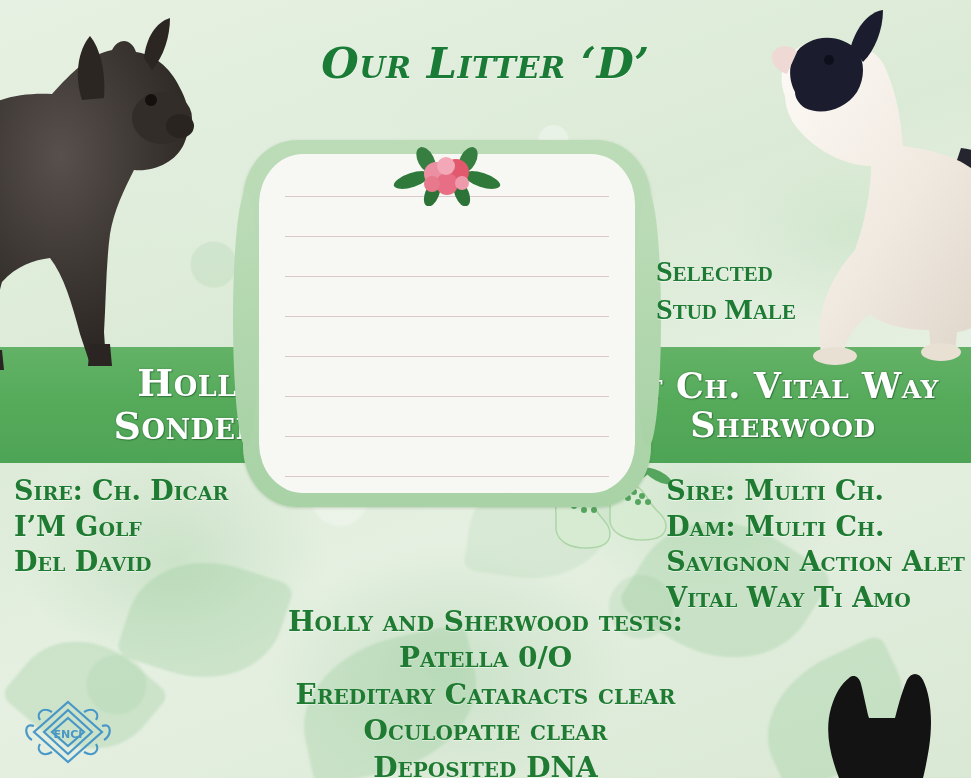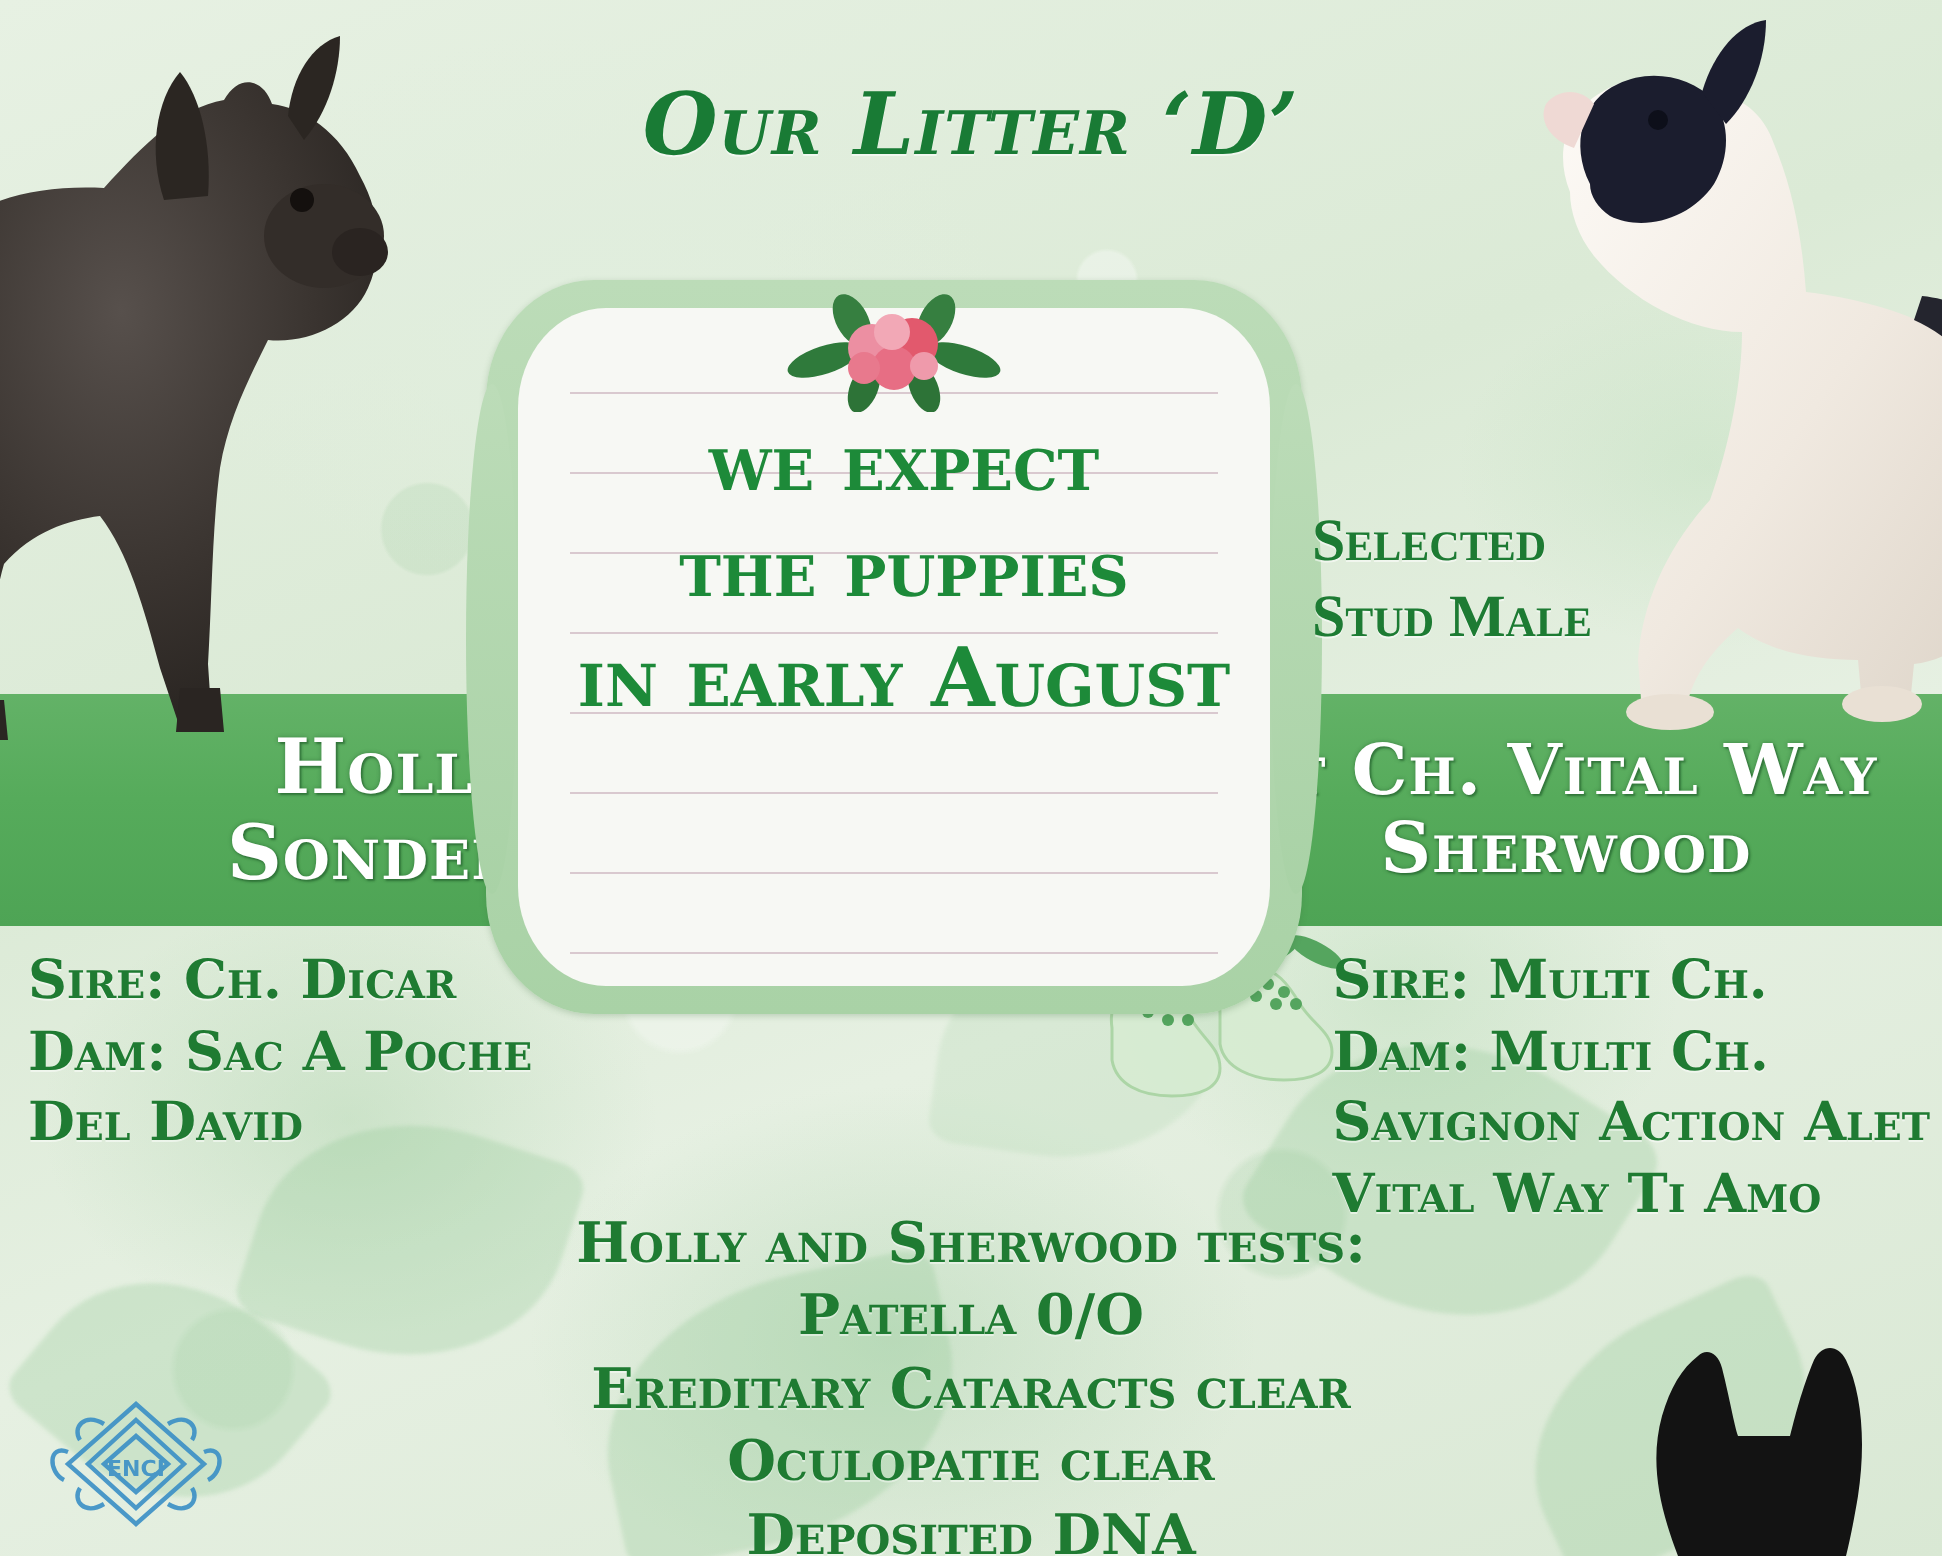--- a/index.html
+++ b/index.html
@@ -217,25 +217,20 @@
     <div id="card-frame"></div>
     <div id="card-inner">
       <div class="rule" style="top:42px;"></div>
       <div class="rule" style="top:82px;"></div>
       <div class="rule" style="top:122px;"></div>
       <div class="rule" style="top:162px;"></div>
       <div class="rule" style="top:202px;"></div>
       <div class="rule" style="top:242px;"></div>
       <div class="rule" style="top:282px;"></div>
       <div class="rule" style="top:322px;"></div>
-    </div>
-    <div id="card-text">
-      <div class="l1">we expect</div>
-      <div class="l2">the puppies</div>
-      <div class="l3">in early August</div>
     </div>
 
     <svg id="flowers" viewBox="0 0 110 60">
       <g>
         <ellipse cx="20" cy="34" rx="19" ry="7" fill="#2f7a3b" transform="rotate(-18 20 34)"></ellipse>
         <ellipse cx="90" cy="34" rx="19" ry="7" fill="#2f7a3b" transform="rotate(18 90 34)"></ellipse>
         <ellipse cx="34" cy="14" rx="8" ry="14" fill="#367f40" transform="rotate(-28 34 14)"></ellipse>
         <ellipse cx="76" cy="14" rx="8" ry="14" fill="#367f40" transform="rotate(28 76 14)"></ellipse>
         <ellipse cx="40" cy="48" rx="7" ry="13" fill="#2d7337" transform="rotate(22 40 48)"></ellipse>
         <ellipse cx="70" cy="48" rx="7" ry="13" fill="#2d7337" transform="rotate(-22 70 48)"></ellipse>
@@ -262,21 +257,21 @@
     </div>
   </div>
 
   <div id="stud-label">
     <div>Selected</div>
     <div>Stud Male</div>
   </div>
 
   <div id="ped-left" class="ped">
     <div>Sire: Ch. Dicar</div>
-    <div>Dam: Sac A Poche</div>
+    <div>I’M Golf</div>
     <div>Del David</div>
   </div>
 
   <div id="ped-right" class="ped">
     <div>Sire: Multi Ch.</div>
     <div>Dam: Multi Ch.</div>
     <div>Savignon Action Alet</div>
     <div>Vital Way Ti Amo</div>
   </div>
 

